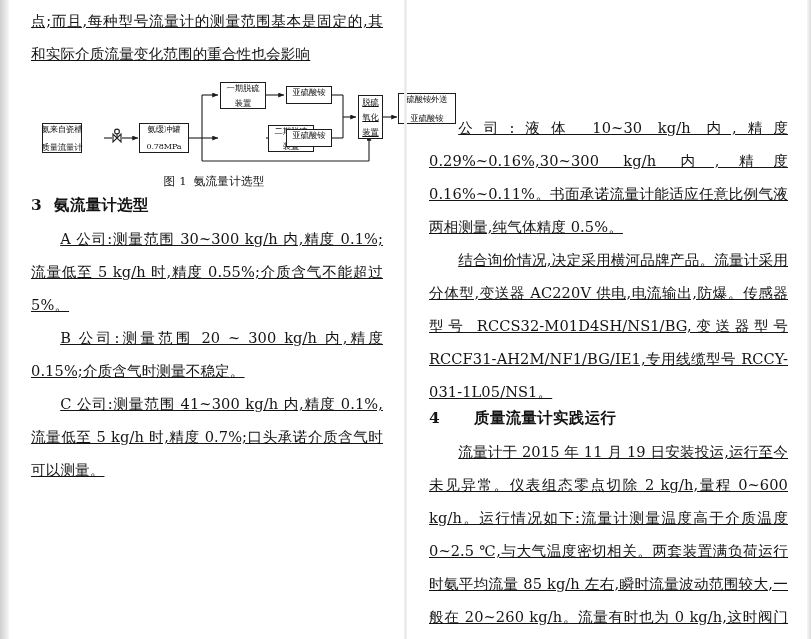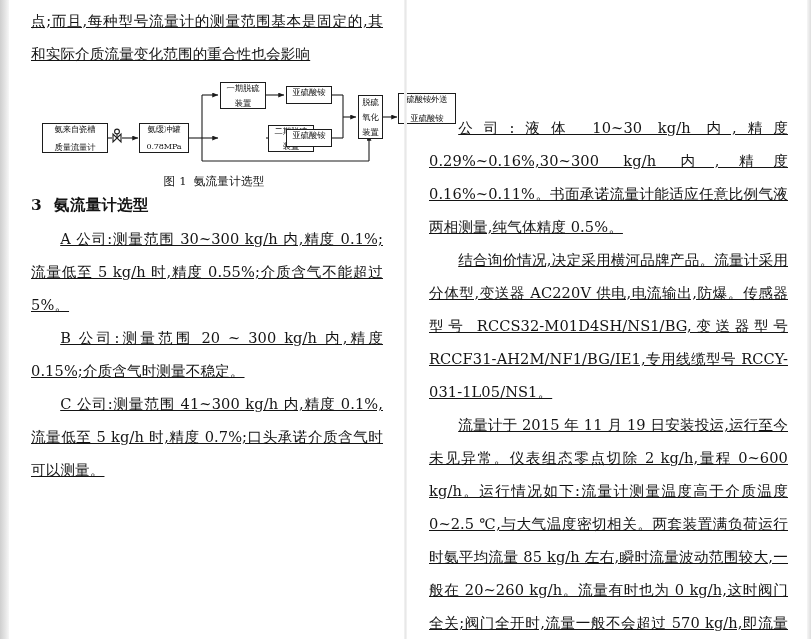--- a/index.html
+++ b/index.html
@@ -171,21 +171,21 @@
             <line x1="309" y1="36" x2="322" y2="36" marker-end="url(#ah)"></line>
 
             <line x1="349" y1="36" x2="363" y2="36" marker-end="url(#ah)"></line>
 
             <line x1="168" y1="57" x2="168" y2="80"></line>
             <line x1="168" y1="80" x2="335" y2="80"></line>
             <line x1="335" y1="80" x2="335" y2="54" marker-end="url(#ah)"></line>
           </g>
         </svg>
 
-        <div class="fig-box" style="left:8px; top:42px; width:66px; height:30px;">
+        <div class="fig-box" style="left:8px; top:42px; width:40px; height:30px;">
           <div>氨来自瓷槽</div>
           <div>质量流量计</div>
         </div>
 
         <div class="fig-box" style="left:105px; top:42px; width:50px; height:30px;">
           <div>氨缓冲罐</div>
           <div class="l2">0.78MPa</div>
         </div>
 
         <div class="fig-box" style="left:186px; top:1px; width:46px; height:27px;">
@@ -199,21 +199,21 @@
         </div>
 
         <div class="fig-box" style="left:252px; top:5px; width:46px; height:18px;">
           <div>亚硫酸铵</div>
         </div>
 
         <div class="fig-box" style="left:252px; top:48px; width:46px; height:18px;">
           <div>亚硫酸铵</div>
         </div>
 
-        <div class="fig-box" style="left:324px; top:14px; width:25px; height:44px; line-height:12px;">
+        <div class="fig-box" style="left:324px; top:14px; width:25px; height:44px; line-height:12px;text-decoration:underline;">
           <div>脱硫</div>
           <div>氧化</div>
           <div>装置</div>
         </div>
 
         <div class="fig-box" style="left:364px; top:12px; width:58px; height:31px;">
           <div>硫酸铵外送</div>
           <div>亚硫酸铵</div>
         </div>
 
@@ -234,20 +234,23 @@
   </div>
 
   <div class="col col-right">
 
 
     <div style="height:107px;"></div>
 
     <p class="para">公司:液体 10~30 kg/h 内,精度 0.29%~0.16%,30~300 kg/h 内,精度 0.16%~0.11%。书面承诺流量计能适应任意比例气液两相测量,纯气体精度 0.5%。</p>
     <p class="para">结合询价情况,决定采用横河品牌产品。流量计采用分体型,变送器 AC220V 供电,电流输出,防爆。传感器型号 RCCS32-M01D4SH/NS1/BG,变送器型号 RCCF31-AH2M/NF1/BG/IE1,专用线缆型号 RCCY-031-1L05/NS1。</p>
 
+    <h2 class="sec wide">
+      <span class="num">4</span><span>质量流量计实践运行</span>
+    </h2>
 
     <p class="para">流量计于 2015 年 11 月 19 日安装投运,运行至今未见异常。仪表组态零点切除 2 kg/h,量程 0~600 kg/h。运行情况如下:流量计测量温度高于介质温度 0~2.5 ℃,与大气温度密切相关。两套装置满负荷运行时氨平均流量 85 kg/h 左右,瞬时流量波动范围较大,一般在 20~260 kg/h。流量有时也为 0 kg/h,这时阀门全关;阀门全开时,流量一般不会超过 570 kg/h,即流量的极大峰值也能保证在流量计测量范围以内。超过 300 kg/h 和低于 4 kg/h 的持续时间都不长。氨瞬时流量曲线如图 2 所示。</p>
   </div>
 
 </div>
 
 <div class="scan-edge-gutter"></div>
 <div class="scan-edge-right"></div>
 
 </body></html>

